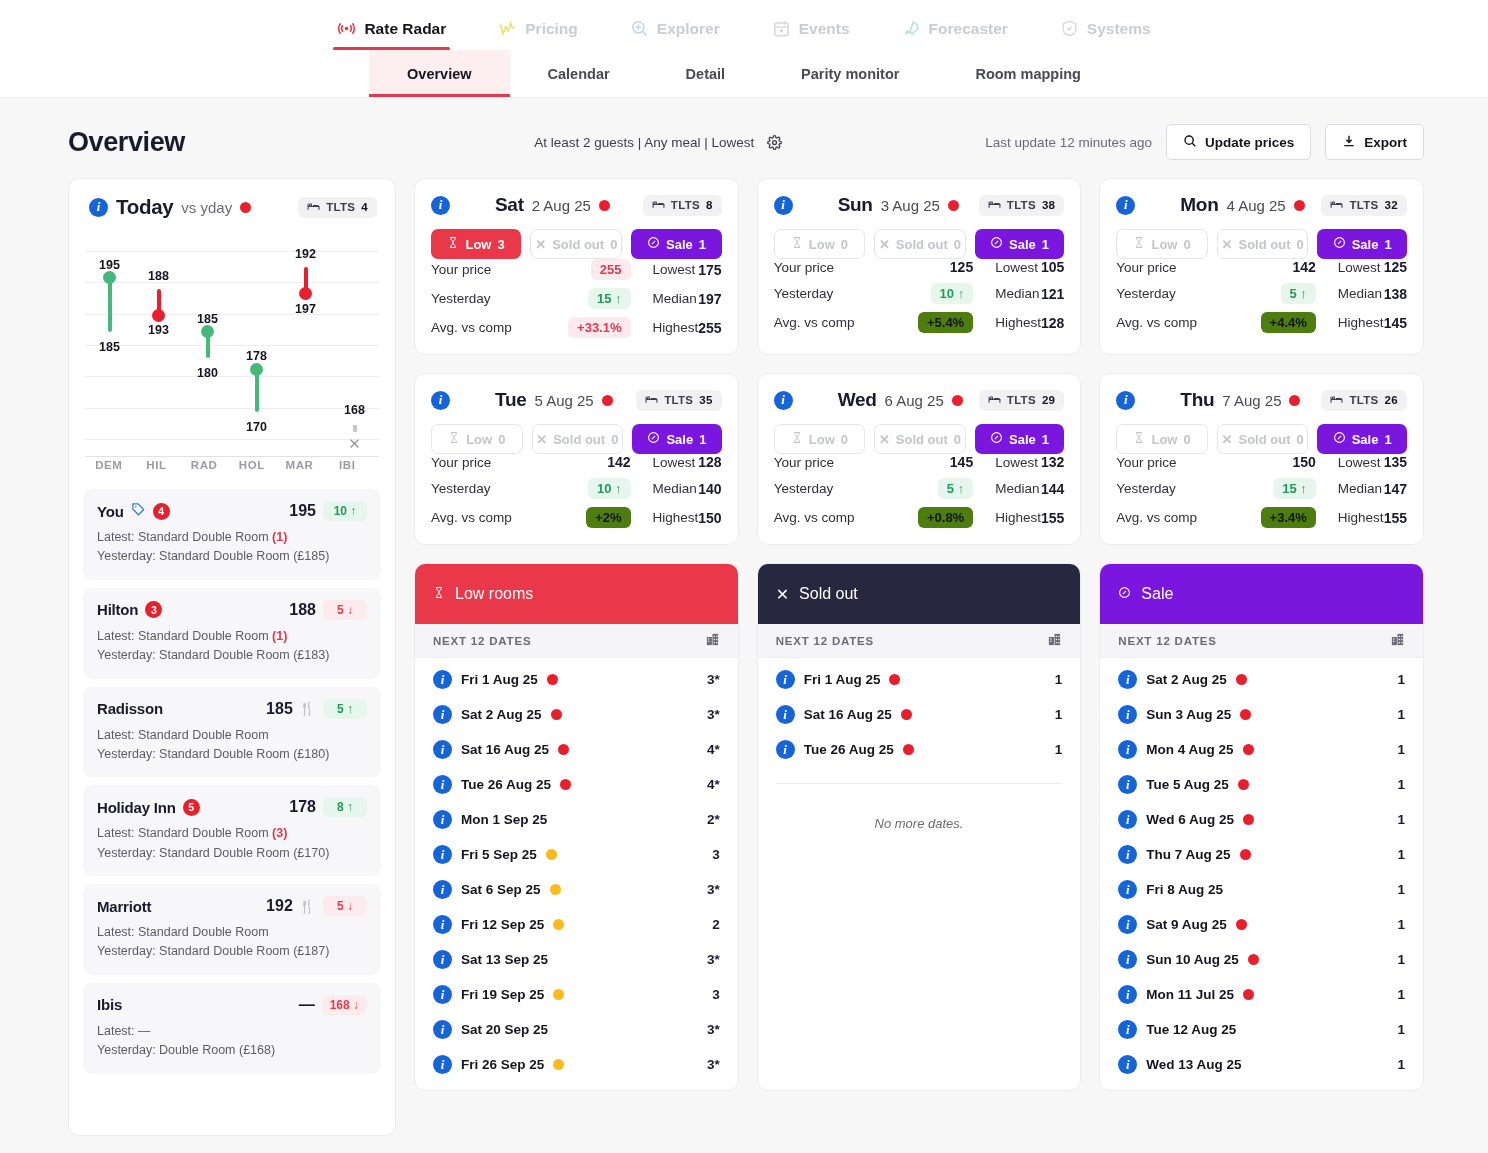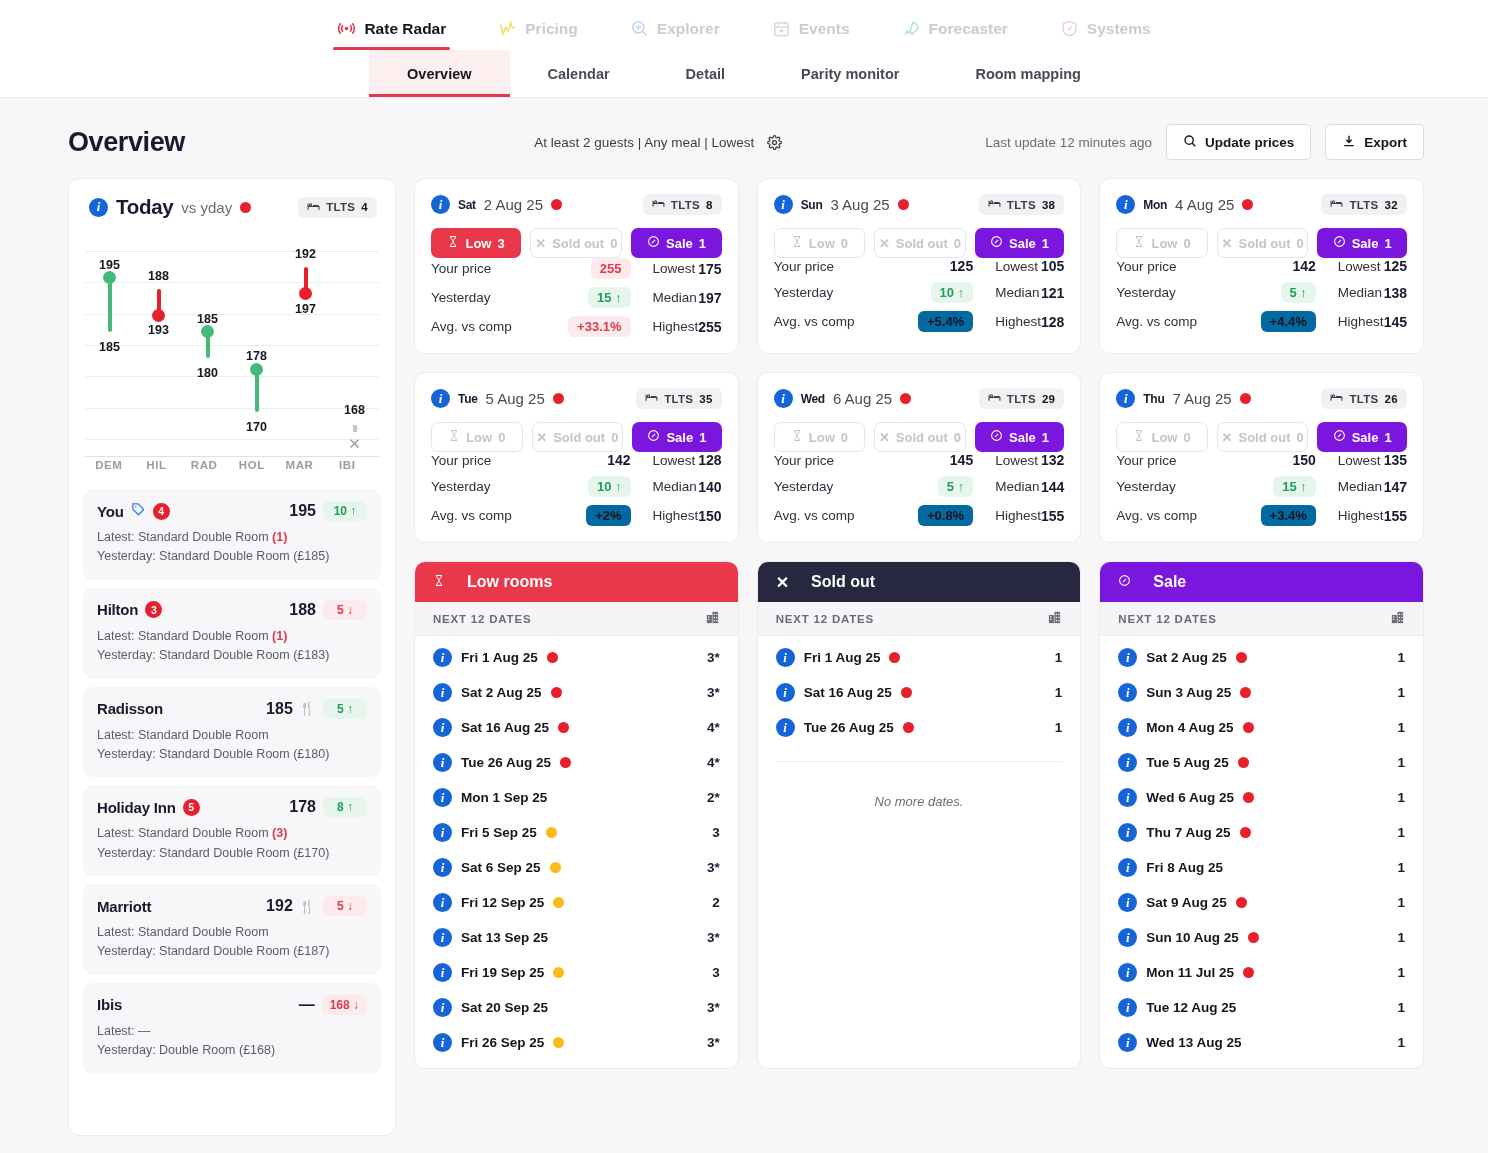--- a/index.html
+++ b/index.html
@@ -125,48 +125,48 @@
   }
   .chip.up { background: #e7f6ed; color: #1f9d55; }
   .chip.down { background: #fdeaed; color: #e03a4e; }
   .comp-meta { margin-top: 7px; font-size: 12.5px; color: #5c5c69; line-height: 1.55; }
   .comp-meta .alert { color: #e03a4e; font-weight: 700; }
   .fork { font-size: 13px; }
 
   
   .day-card { padding: 15px 16px 16px 16px; }
   .day-head { display: flex; align-items: center; gap: 8px; }
-  .day-name { font-size: 12px; font-weight: 700; letter-spacing: -0.3px; }
+  .day-name { font-size: 19px; font-weight: 700; letter-spacing: -0.3px; margin-left: 37px; }
   .day-date { font-size: 15px; color: #4a4a57; }
   .pills { display: flex; gap: 9px; margin-top: 13px; }
   .pill {
     flex: 1; height: 30px; border-radius: 7px;
     display: inline-flex; align-items: center; justify-content: center; gap: 6px;
     font-size: 13px; font-weight: 700; cursor: pointer;
   }
   .pill .n { font-weight: 700; }
   .pill.off { background: #fff; border: 1px solid #e4e6ea; color: #c3c5cc; }
   .pill.low-on { background: #e8384a; color: #fff; }
   .pill.sale-on { background: #7b16df; color: #fff; }
   .metrics { margin-top: 0; display: grid; grid-template-columns: auto 1fr auto auto; row-gap: 8px; align-items: center; font-size: 13.5px; }
   .metrics .lbl { color: #30303d; }
   .metrics .val { text-align: right; font-weight: 700; font-size: 14px; padding-right: 0; }
   .metrics .rlbl { color: #30303d; padding-left: 22px; }
   .metrics .rval { text-align: right; font-weight: 700; font-size: 14px; }
   .vchip { display: inline-block; border-radius: 6px; padding: 3px 9px; font-weight: 700; font-size: 13px; }
   .vchip.pink { background: #fdeaed; color: #e03a4e; }
   .vchip.green { background: #e7f6ed; color: #1f9d55; }
-  .vchip.grey { background: #0369a1; color: #15151f; }
+  .vchip.grey { background: #4d7c0f; color: #15151f; }
   .vwrap { text-align: right; }
 
   
   .panel { overflow: hidden; }
   .panel-head {
-    height: 40px; display: flex; align-items: center; gap: 22px;
-    padding: 0 18px; color: #fff; font-size: 16px; font-weight: 700;
+    height: 60px; display: flex; align-items: center; gap: 10px;
+    padding: 0 18px; color: #fff; font-size: 16px; font-weight: 400;
   }
   .panel-head.low { background: #e8384a; }
   .panel-head.sold { background: #272740; }
   .panel-head.sale { background: #7b16df; }
   .panel-sub {
     height: 34px; display: flex; align-items: center;
     padding: 0 18px; background: #f5f5f7; border-bottom: 1px solid #ececf0;
     font-size: 11.5px; font-weight: 700; color: #6b6b78; letter-spacing: 0.8px;
   }
   .bld-icon { margin-left: auto; cursor: pointer; }

